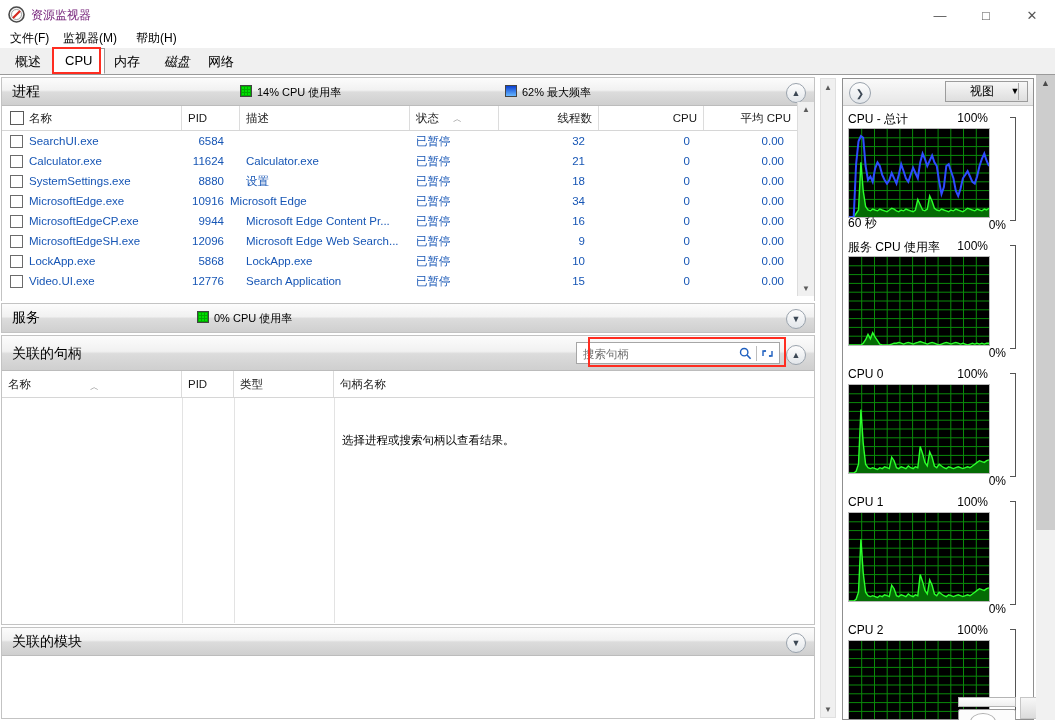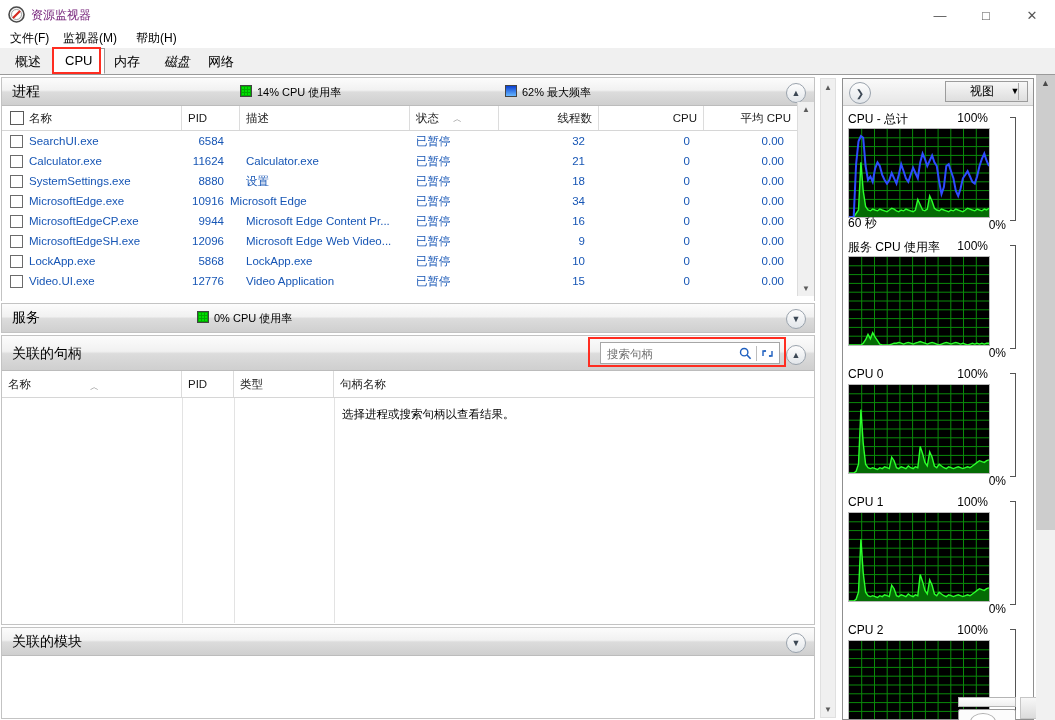--- a/index.html
+++ b/index.html
@@ -69,33 +69,33 @@
   .cell.r{text-align:right;}
   .rcbox{position:absolute;left:8px;top:4px;width:11px;height:11px;border:1px solid #6b6b6b;background:#fff;cursor:default;}
 
   .vsb{position:absolute;right:0;top:0;width:16px;background:#f0f0f0;border-left:1px solid #dcdcdc;}
   .vsb .arrow{position:absolute;left:0;width:16px;height:15px;display:flex;align-items:center;
     justify-content:center;font-size:8px;color:#5c5c5c;cursor:default;}
   .vsb .arrow.up{top:0;}
   .vsb .arrow.dn{bottom:0;}
 
   
-  .searchwrap{position:absolute;top:6px;right:34px;width:180px;height:22px;box-sizing:border-box;
+  .searchwrap{position:absolute;top:6px;right:34px;width:204px;height:22px;box-sizing:border-box;
     border:1px solid #a6a6a6;background:#fff;}
   .searchwrap input{position:absolute;left:4px;top:2px;width:126px;height:16px;border:0;outline:0;
     font-family:inherit;font-size:11.5px;color:#000;background:transparent;}
   .searchwrap input::placeholder{color:#6f6f6f;opacity:1;}
   .sicon{position:absolute;top:2px;width:20px;height:17px;display:flex;align-items:center;
     justify-content:center;cursor:default;}
   .sicon.mag{right:24px;}
   .sicon.refresh{right:2px;}
   .sdiv{position:absolute;right:22px;top:3px;width:1px;height:15px;background:#bdbdbd;}
   .search-hl{position:absolute;border:2px solid #ff2d21;box-sizing:border-box;z-index:7;pointer-events:none;}
 
-  .emptymsg{position:absolute;font-size:11.5px;color:#000;}
+  .emptymsg{position:absolute;font-size:11.5px;color:#000;margin-top:26px;}
 
   
   .outersb{position:absolute;left:820px;top:78px;width:16px;height:640px;background:#f0f0f0;
     border:1px solid #e0e0e0;box-sizing:border-box;}
   .outersb .arrow{position:absolute;left:0;width:14px;height:16px;display:flex;align-items:center;
     justify-content:center;font-size:8px;color:#5c5c5c;cursor:default;}
   .outersb .arrow.up{top:0;}
   .outersb .arrow.dn{bottom:0;}
 
   
@@ -254,41 +254,41 @@
             <div class="cell " style="left: 244px; width: 162px;">Microsoft Edge Content Pr...</div>
             <div class="cell " style="left: 414px; width: 80px;">已暂停</div>
             <div class="cell r" style="left: 497px; width: 94px; padding-right: 8px;">16</div>
             <div class="cell r" style="left: 597px; width: 99px; padding-right: 8px;">0</div>
             <div class="cell r" style="left: 702px; width: 88px; padding-right: 8px;">0.00</div>
           </div>
           <div class="row">
             <div class="rcbox"></div>
             <div class="cell " style="left: 27px; width: 150px;">MicrosoftEdgeSH.exe</div>
             <div class="cell r" style="left: 180px; width: 52px; padding-right: 10px;">12096</div>
-            <div class="cell " style="left: 244px; width: 162px;">Microsoft Edge Web Video...</div>
+            <div class="cell " style="left: 244px; width: 162px;">Microsoft Edge Web Search...</div>
             <div class="cell " style="left: 414px; width: 80px;">已暂停</div>
             <div class="cell r" style="left: 497px; width: 94px; padding-right: 8px;">9</div>
             <div class="cell r" style="left: 597px; width: 99px; padding-right: 8px;">0</div>
             <div class="cell r" style="left: 702px; width: 88px; padding-right: 8px;">0.00</div>
           </div>
           <div class="row">
             <div class="rcbox"></div>
             <div class="cell " style="left: 27px; width: 150px;">LockApp.exe</div>
             <div class="cell r" style="left: 180px; width: 52px; padding-right: 10px;">5868</div>
             <div class="cell " style="left: 244px; width: 162px;">LockApp.exe</div>
             <div class="cell " style="left: 414px; width: 80px;">已暂停</div>
             <div class="cell r" style="left: 497px; width: 94px; padding-right: 8px;">10</div>
             <div class="cell r" style="left: 597px; width: 99px; padding-right: 8px;">0</div>
             <div class="cell r" style="left: 702px; width: 88px; padding-right: 8px;">0.00</div>
           </div>
           <div class="row">
             <div class="rcbox"></div>
             <div class="cell " style="left: 27px; width: 150px;">Video.UI.exe</div>
             <div class="cell r" style="left: 180px; width: 52px; padding-right: 10px;">12776</div>
-            <div class="cell " style="left: 244px; width: 162px;">Video Application</div>
+            <div class="cell " style="left: 244px; width: 162px;">Search Application</div>
             <div class="cell " style="left: 414px; width: 80px;">已暂停</div>
             <div class="cell r" style="left: 497px; width: 94px; padding-right: 8px;">15</div>
             <div class="cell r" style="left: 597px; width: 99px; padding-right: 8px;">0</div>
             <div class="cell r" style="left: 702px; width: 88px; padding-right: 8px;">0.00</div>
           </div>
         </div>
 
       <div class="vsb" style="top:24px;height:194px;">
         <div class="arrow up">▲</div>
         <div class="arrow dn">▼</div>

